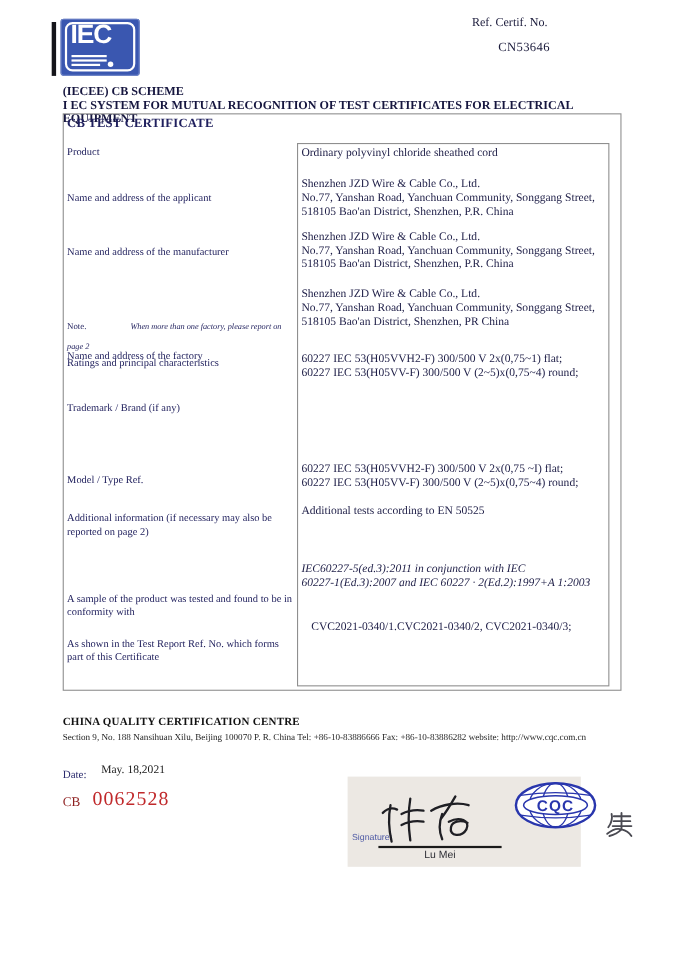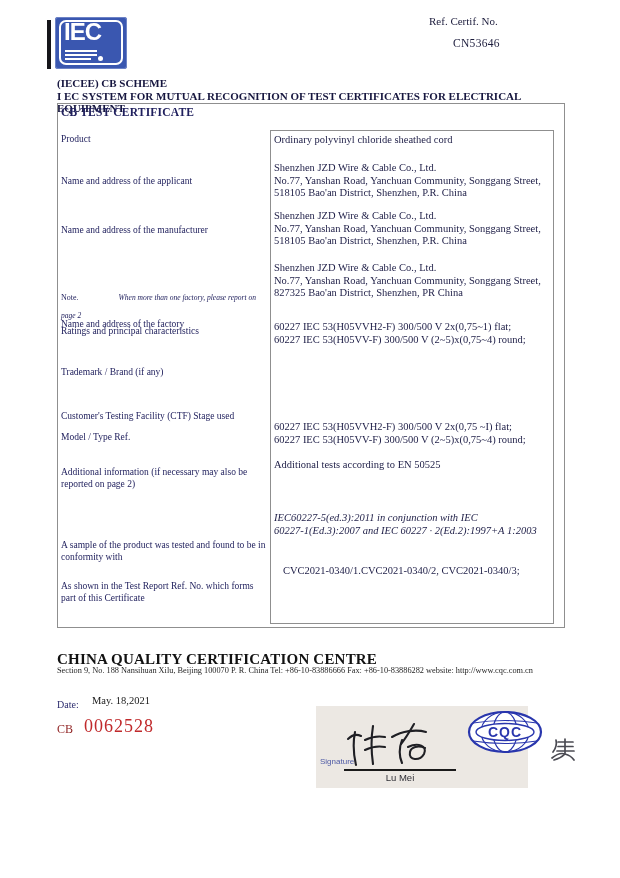--- a/index.html
+++ b/index.html
@@ -23,21 +23,21 @@
   .tbl-outer{border:1px solid #8f8f8f;width:506px;height:523px;}
   .tbl-right{border:1px solid #8f8f8f;width:282px;height:492px;}
   .cb-title{font-weight:bold;font-size:11.5px;color:#20205e;letter-spacing:.2px;}
   .lbl{font-size:9.5px;line-height:11.5px;color:#23235f;width:206px;}
   .note-lbl{font-size:8px;color:#23235f;}
   .note-it{font-size:7.5px;font-style:italic;color:#23235f;padding-left:36px;}
   .val{font-size:10.5px;line-height:12.7px;color:#1d1d46;width:276px;}
   .val .nw{white-space:nowrap;}
   .issued{font-size:9.5px;color:#23235f;}
   
-  .org-name{font-weight:bold;font-size:15px;color:#121212;letter-spacing:.2px;}
+  .org-name{font-weight:bold;font-size:10px;color:#121212;letter-spacing:.2px;}
   .org-addr{font-size:8.3px;color:#1f1f1f;white-space:nowrap;}
   .date-label{font-size:10px;color:#2c2c6e;}
   .date-value{font-size:10.5px;color:#1a1a1a;}
   .cb-label{font-size:12px;color:#8e1f1f;}
   .cb-number{font-size:18px;color:#c0292b;letter-spacing:1px;}
   .scan-patch{background:#ece8e3;width:212px;height:82px;}
   .sig-label{font-family:"Liberation Sans",sans-serif;font-size:8px;color:#4e5aa5;}
   .sig-line{background:#1a1a1a;width:112px;height:1.5px;}
   .sig-name{font-family:"Liberation Sans",sans-serif;font-size:9.5px;color:#2e2e35;width:112px;text-align:center;}
   svg{display:block;}
@@ -75,21 +75,20 @@
   <div class="abs lbl" style="left:61px;top:134px;">Product</div>
   <div class="abs lbl" style="left:61px;top:176px;">Name and address of the applicant</div>
   <div class="abs lbl" style="left:61px;top:225px;">Name and address of the manufacturer</div>
   <div class="abs lbl" style="left:61px;top:271px;margin-top:48px;">Name and address of the factory</div>
   <div class="abs" style="left:61px;top:286px;width:210px;">
     <span class="note-lbl">Note.</span>
     <span class="note-it">When more than one factory, please report on page 2</span>
   </div>
   <div class="abs lbl" style="left:61px;top:326px;">Ratings and principal characteristics</div>
   <div class="abs lbl" style="left:61px;top:367px;">Trademark / Brand (if any)</div>
-  <div class="abs lbl" style="left:61px;top:411px;">Customer's Testing Facility (CTF) Stage used</div>
   <div class="abs lbl" style="left:61px;top:432px;">Model / Type Ref.</div>
   <div class="abs lbl" style="left:61px;top:467px;">Additional information (if necessary may also be reported on page 2)</div>
   <div class="abs lbl" style="left:61px;top:540px;">A sample of the product was tested and found to be in conformity with</div>
   <div class="abs lbl" style="left:61px;top:581px;">As shown in the Test Report Ref. No. which forms part of this Certificate</div>
 
   <div class="abs val nw" style="left:274px;top:134px;">Ordinary polyvinyl chloride sheathed cord</div>
 
   <div class="abs val" style="left:274px;top:162px;">
     <div class="nw">Shenzhen JZD Wire &amp; Cable Co., Ltd.</div>
     <div class="nw">No.77, Yanshan Road, Yanchuan Community, Songgang Street,</div>
@@ -98,21 +97,21 @@
 
   <div class="abs val" style="left:274px;top:210px;">
     <div class="nw">Shenzhen JZD Wire &amp; Cable Co., Ltd.</div>
     <div class="nw">No.77, Yanshan Road, Yanchuan Community, Songgang Street,</div>
     <div class="nw">518105 Bao'an District, Shenzhen, P.R. China</div>
   </div>
 
   <div class="abs val" style="left:274px;top:262px;">
     <div class="nw">Shenzhen JZD Wire &amp; Cable Co., Ltd.</div>
     <div class="nw">No.77, Yanshan Road, Yanchuan Community, Songgang Street,</div>
-    <div class="nw">827325 Bao'an District, Shenzhen, PR China</div>
+    <div class="nw">518105 Bao'an District, Shenzhen, PR China</div>
   </div>
 
   <div class="abs val" style="left:274px;top:321px;">
     <div class="nw">60227 IEC 53(H05VVH2-F) 300/500 V 2x(0,75~1) flat;</div>
     <div class="nw">60227 IEC 53(H05VV-F) 300/500 V (2~5)x(0,75~4) round;</div>
   </div>
 
   <div class="abs val" style="left:274px;top:421px;">
     <div class="nw">60227 IEC 53(H05VVH2-F) 300/500 V 2x(0,75 ~I) flat;</div>
     <div class="nw">60227 IEC 53(H05VV-F) 300/500 V (2~5)x(0,75~4) round;</div>

